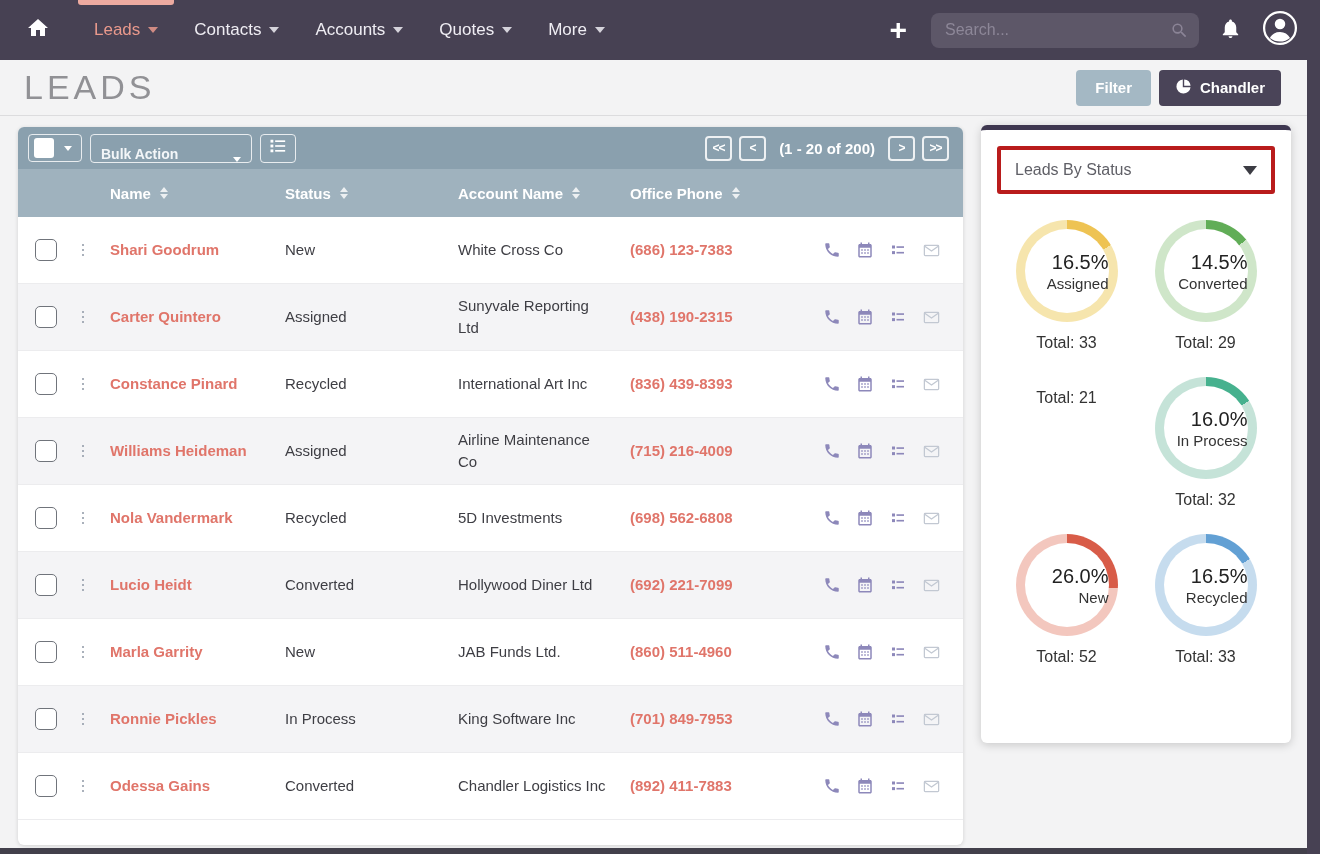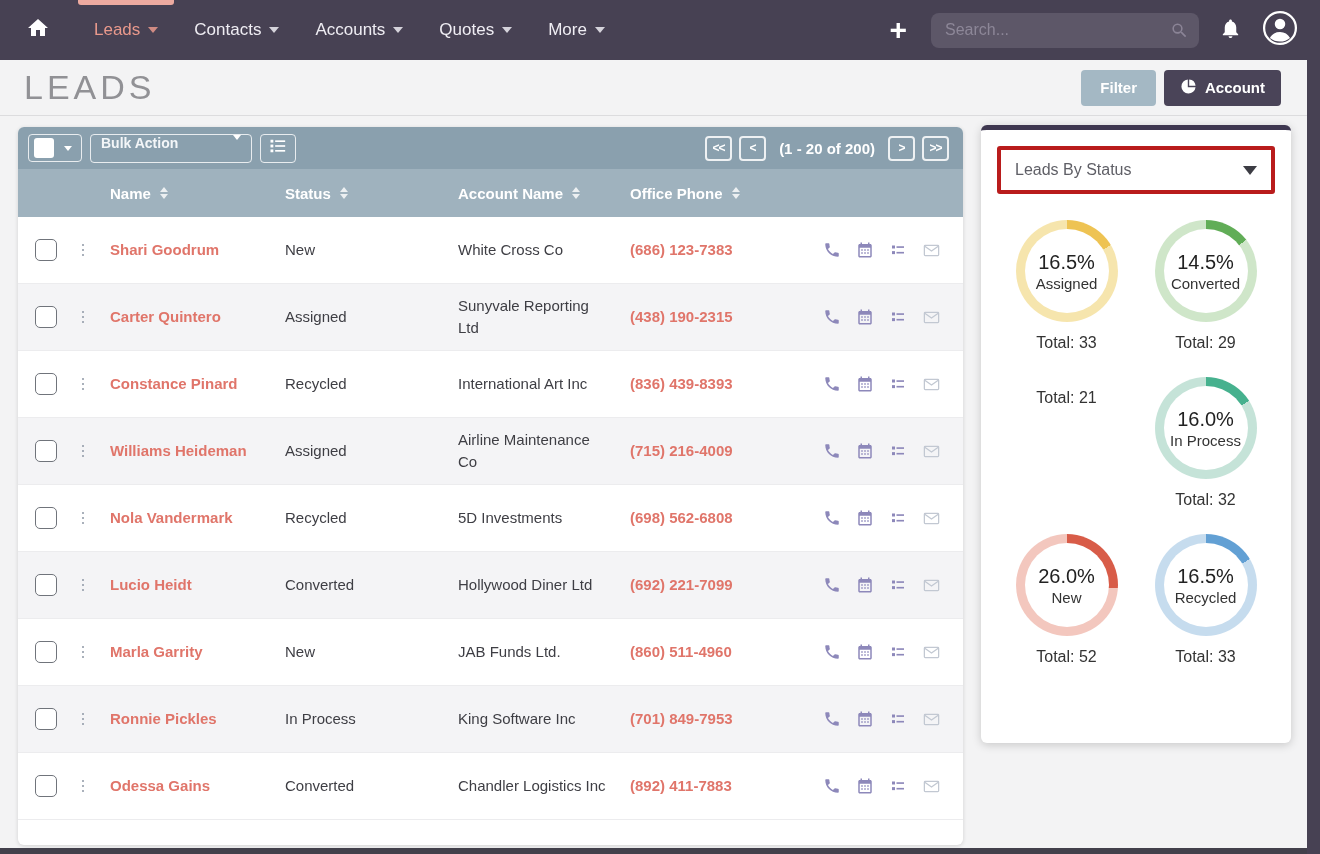--- a/index.html
+++ b/index.html
@@ -39,21 +39,21 @@
 
   
   .panel { position:absolute; left:18px; top:127px; width:945px; height:718px; background:#fff;
            border-radius:6px; overflow:hidden; box-shadow:0 1px 4px rgba(0,0,0,.14); }
   .toolbar { height:42px; background:#8aa0ae; display:flex; align-items:center; padding:0 10px; gap:8px; }
   .cb-combo { display:flex; align-items:center; gap:10px; border:1px solid rgba(255,255,255,.8);
               border-radius:4px; padding:3px 9px 3px 5px; cursor:pointer; }
   .cb-combo .box { width:20px; height:20px; background:#fff; border-radius:3px; }
   .wcaret { width:0; height:0; border-left:4px solid transparent; border-right:4px solid transparent;
             border-top:5px solid #fff; }
-  .bulk-select { display:flex; align-items:flex-start; justify-content:space-between; width:162px; height:29px;
+  .bulk-select { display:flex; align-items:flex-end; justify-content:space-between; width:162px; height:29px;
                  border:1px solid rgba(255,255,255,.8); border-radius:4px; padding:0 10px;
                  color:#f3f6f8; font-size:14px; font-weight:bold; cursor:pointer; }
   .list-btn { width:36px; height:29px; border:1px solid rgba(255,255,255,.8); border-radius:4px;
               display:flex; align-items:center; justify-content:center; cursor:pointer; }
   .pager { margin-left:auto; display:flex; align-items:center; gap:7px; padding-right:4px; }
   .pg-btn { min-width:27px; height:25px; border:2px solid rgba(255,255,255,.85); border-radius:4px;
             background:transparent; color:#fff; font-weight:bold; font-size:12px; cursor:pointer;
             display:flex; align-items:center; justify-content:center; letter-spacing:-1px; }
   .pg-label { color:#fff; font-weight:bold; font-size:15px; margin:0 6px; }
 
@@ -87,21 +87,21 @@
   .qc-title { font-size:18px; font-weight:bold; color:#2e2e33; margin-bottom:14px; }
   .qc-select { display:flex; align-items:center; justify-content:space-between; height:48px;
                border:4px solid #b91c1c; border-radius:3px; padding:0 14px; color:#5f5f66;
                font-size:16px; cursor:pointer; background:#fff; }
   .qc-select .dcaret { width:0; height:0; border-left:7px solid transparent; border-right:7px solid transparent;
                        border-top:9px solid #3c3c44; }
   .qc-grid { display:grid; grid-template-columns:1fr 1fr; margin-top:26px; row-gap:25px; }
   .qc-cell { display:flex; flex-direction:column; align-items:center; }
   .donut { width:102px; height:102px; border-radius:50%; display:flex; align-items:center; justify-content:center; }
   .hole { width:84px; height:84px; border-radius:50%; background:#fff; display:flex; flex-direction:column;
-          align-items:center; justify-content:center; }
+          align-items:flex-end; justify-content:center; }
   .pct { font-size:20px; color:#222; }
   .plabel { font-size:15px; color:#333; margin-top:1px; }
   .ptotal { font-size:16px; color:#333; margin-top:12px; }
 
   
   .right-strip { position:absolute; right:0; top:60px; width:13px; height:794px; background:#474153; }
   .bottom-strip { position:absolute; left:0; bottom:0; width:1307px; height:6px; background:#42404b; }
 </style>
 </head>
 <body>
@@ -169,21 +169,21 @@
   <h1 class="page-title">LEADS</h1>
   <div class="head-actions">
     <button class="btn-filter">Filter</button>
     <button class="btn-insights">
       <span>
         <svg viewBox="0 0 24 24" width="17" height="17" fill="#fff">
           <path d="M11 2.05A10 10 0 1 0 21.95 13H11V2.05z"></path>
           <path d="M13 2.05V11h8.95A10 10 0 0 0 13 2.05z"></path>
         </svg>
       </span>
-      <span>Account</span>
+      <span>Chandler</span>
     </button>
   </div>
 </div>
 
 <section class="panel">
   <div class="toolbar">
     <div class="cb-combo">
       <span class="box"></span>
       <span class="wcaret"></span>
     </div>

